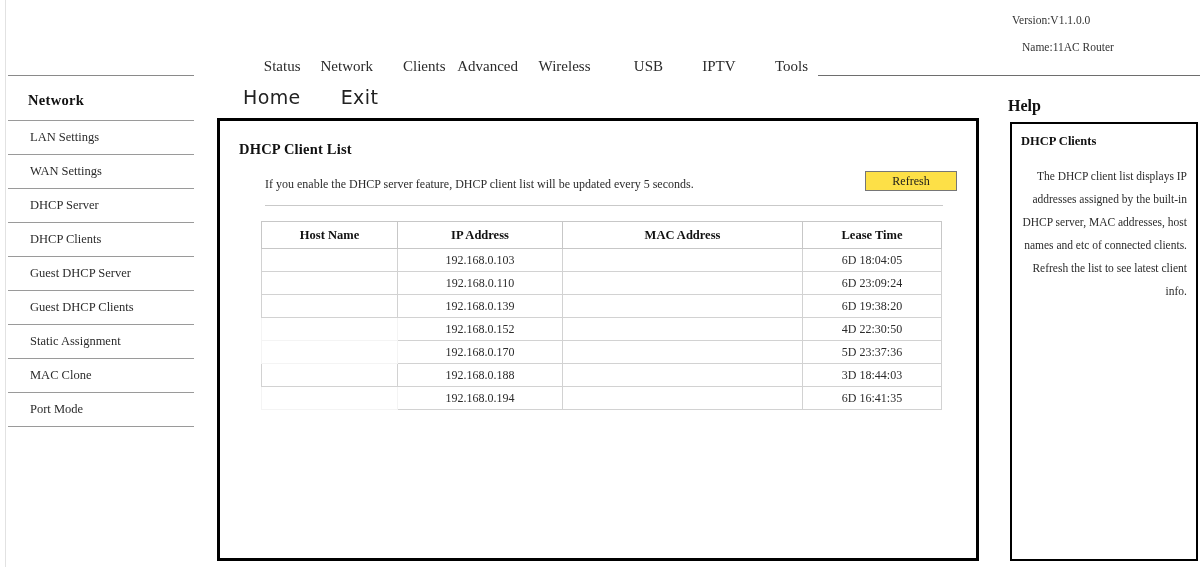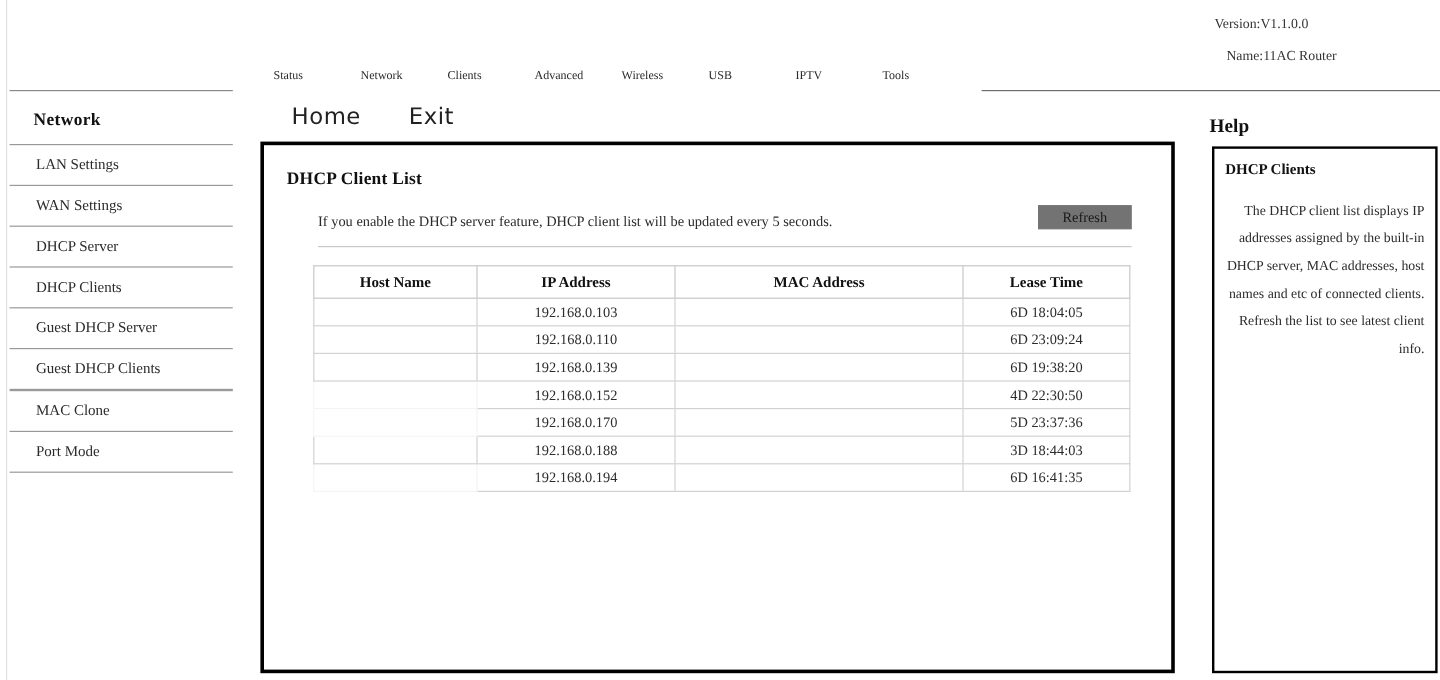--- a/index.html
+++ b/index.html
@@ -39,22 +39,22 @@
     position: absolute;
     left: 228px;
     top: 58px;
     width: 580px;
     height: 20px;
     display: flex;
     align-items: flex-start;
   }
   #top-nav .nav-item {
     flex: 1 1 0;
-    text-align: left;
-    font-size: 10px;
+    text-align: right;
+    font-size: 15px;
     color: #2a2a2a;
     white-space: nowrap;
     cursor: pointer;
   }
 
   
   #nav-rule-right {
     position: absolute;
     left: 818px;
     top: 75px;
@@ -152,24 +152,24 @@
     left: 45px;
     top: 56px;
     font-size: 12px;
     color: #2b2b2b;
     white-space: nowrap;
   }
   #refresh-button {
     position: absolute;
     left: 645px;
     top: 50px;
-    width: 78px;
+    width: 92px;
     height: 20px;
     border: 1px solid #767676;
-    background: #737373;
+    background: #fde047;
     font-family: "Liberation Serif", "DejaVu Serif", serif;
     font-size: 12px;
     color: #1a1a1a;
     cursor: pointer;
     line-height: 18px;
     text-align: center;
     padding: 0;
   }
   #panel-hr {
     position: absolute;
@@ -285,20 +285,21 @@
       <div class="side-item">WAN Settings</div>
       <div class="side-sep"></div>
       <div class="side-item">DHCP Server</div>
       <div class="side-sep"></div>
       <div class="side-item">DHCP Clients</div>
       <div class="side-sep"></div>
       <div class="side-item">Guest DHCP Server</div>
       <div class="side-sep"></div>
       <div class="side-item">Guest DHCP Clients</div>
       <div class="side-sep"></div>
+      <div class="side-item">Static Assignment</div>
       <div class="side-sep"></div>
       <div class="side-item">MAC Clone</div>
       <div class="side-sep"></div>
       <div class="side-item">Port Mode</div>
       <div class="side-sep"></div>
     </div>
 </div>
 
 <div id="main-panel">
   <div id="panel-title">DHCP Client List</div>

